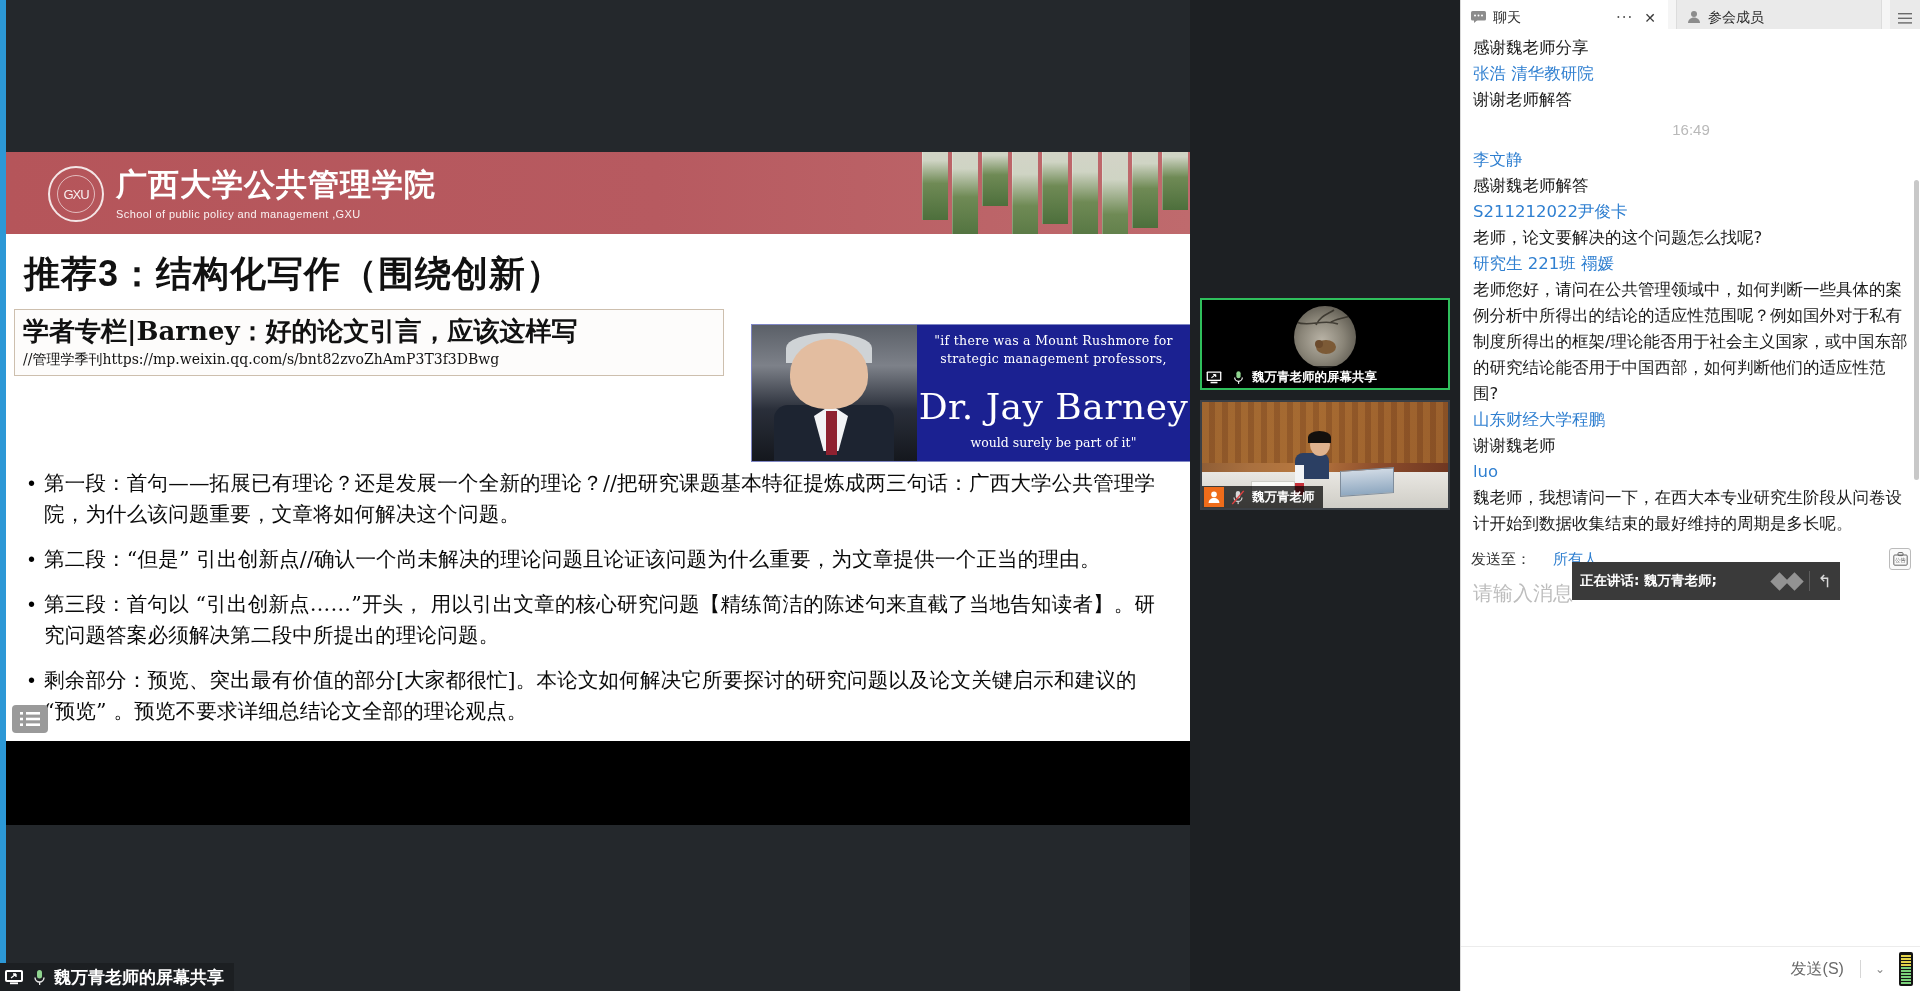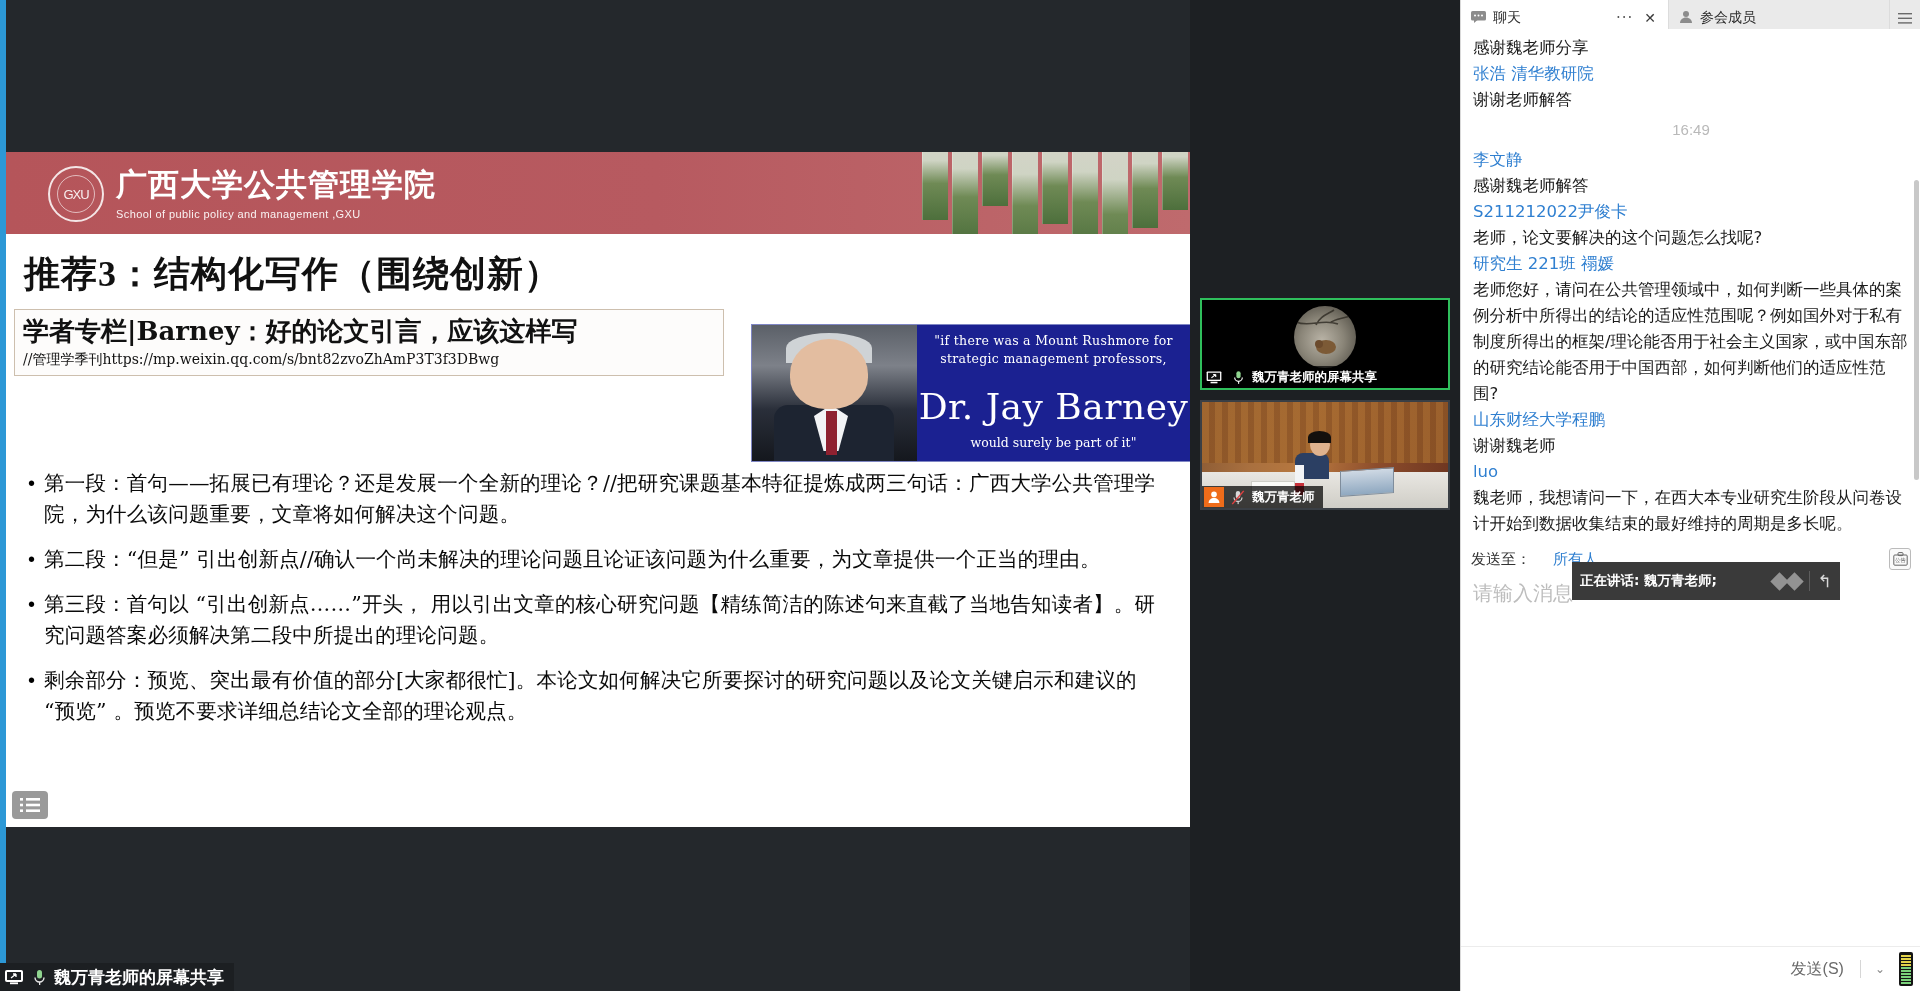--- a/index.html
+++ b/index.html
@@ -14,21 +14,21 @@
   .stage { position:absolute; left:0; top:0; width:1190px; height:991px;
            background:#000; }
   .stage-top-letterbox { position:absolute; left:0; top:0; width:1190px; height:152px;
                          background:#24282c; }
   .stage-left-strip { position:absolute; left:0; top:0; width:6px; height:991px;
                       background:#2c98d6; z-index:5;}
   .stage-bottom-letterbox { position:absolute; left:0; top:825px; width:1190px; height:166px;
                             background:#24282c; }
 
   
-  .slide { position:absolute; left:6px; top:152px; width:1184px; height:675px;
+  .slide { position:absolute; left:6px; top:152px; width:1184px; height:589px;
            background:#ffffff; overflow:hidden; }
 
   .slide-header { position:relative; width:100%; height:82px;
                   background:linear-gradient(90deg,#b5555a 0%,#b75a60 55%,#bf6a6d 100%);
                   overflow:hidden; }
   .slide-header .crest { position:absolute; left:42px; top:14px; width:56px; height:56px;
         border:2px solid rgba(255,255,255,.85); border-radius:50%;
         display:flex; align-items:center; justify-content:center;
         color:rgba(255,255,255,.9); font-size:11px; letter-spacing:-1px; }
   .slide-header .crest .inner { width:38px; height:38px; border:1px solid rgba(255,255,255,.6);
@@ -37,21 +37,21 @@
   .slide-header .htxt .cn { font-size:31px; font-weight:bold; letter-spacing:1px;
         font-family:Liberation Sans, sans-serif; }
   .slide-header .htxt .en { font-size:11px; letter-spacing:.4px; opacity:.92; margin-top:2px;}
   
   .photostrip { position:absolute; right:8px; top:-28px; width:260px; height:160px; }
   .photostrip i { position:absolute; top:0; display:block; width:26px;
         background:linear-gradient(180deg,#d8d3cb 0%,#cfd4c4 38%,#6f8a55 62%,#4d6f3c 100%);
         border-left:1px solid rgba(255,255,255,.25); }
 
   .slide-title { margin:16px 0 0 18px; font-size:36px; font-weight:bold; color:#111;
-        font-family:Liberation Serif, serif; letter-spacing:1px; }
+        font-family:Liberation Sans, sans-serif; letter-spacing:1px; }
   .slide-sub-wrap { margin:10px 0 0 8px; width:710px; border:1px solid #cdbfae;
         background:#fdfcfb; padding:4px 8px 6px 8px; }
   .slide-sub { font-size:26px; font-weight:bold; color:#111;
         font-family:"DejaVu Serif","Liberation Serif",serif; }
   .slide-url { font-size:14px; color:#111; margin-top:2px;
         font-family:"DejaVu Serif","Liberation Serif",serif; }
 
   
   .barney { position:absolute; left:745px; top:172px; width:440px; height:138px;
         background:#1b2191; border:1px solid #7f86c4; display:flex; overflow:hidden; }
@@ -128,21 +128,21 @@
   .cam-photo .nameplate { position:absolute; left:20%; bottom:10%; width:44px;height:16px;
         background:#fbfbf8; border:1px solid #cfcfc8; }
   .ic-badge { width:20px; height:20px; display:flex; align-items:center; justify-content:center;
         flex:0 0 auto; }
   .ic-badge.orange { background:#ef6c1a; }
 
   
   .panel { position:absolute; left:1460px; top:0; width:460px; height:991px;
         background:#f2f2f2; border-left:1px solid #d9d9d9; }
   .panel-tabs { display:flex; height:37px; background:#f5f5f5;
-        border-bottom:1px solid #dcdcdc; }
+        border-bottom:1px solid #dcdcdc;gap:8px; }
   .tab { display:flex; align-items:center; height:100%; padding:0 10px; gap:7px;
         font-size:14px; color:#2f2f2f; font-family:"DejaVu Sans","Liberation Sans",sans-serif;}
   .tab.chat { width:207px; background:#ffffff; position:relative; }
   .tab.chat .sp { flex:1; }
   .tab.chat .dots { font-size:15px; color:#5a5a5a; letter-spacing:1px; padding-right:4px;}
   .tab.chat .x { font-size:14px; color:#3a3a3a; padding-right:2px;}
   .tab.people { flex:1; background:#eaeaea; border-left:1px solid #dcdcdc;
         border-right:1px solid #dcdcdc;}
   .tab-burger { width:30px; display:flex; align-items:center; justify-content:center;
         color:#6a6a6a; font-size:15px; background:#eaeaea;}

